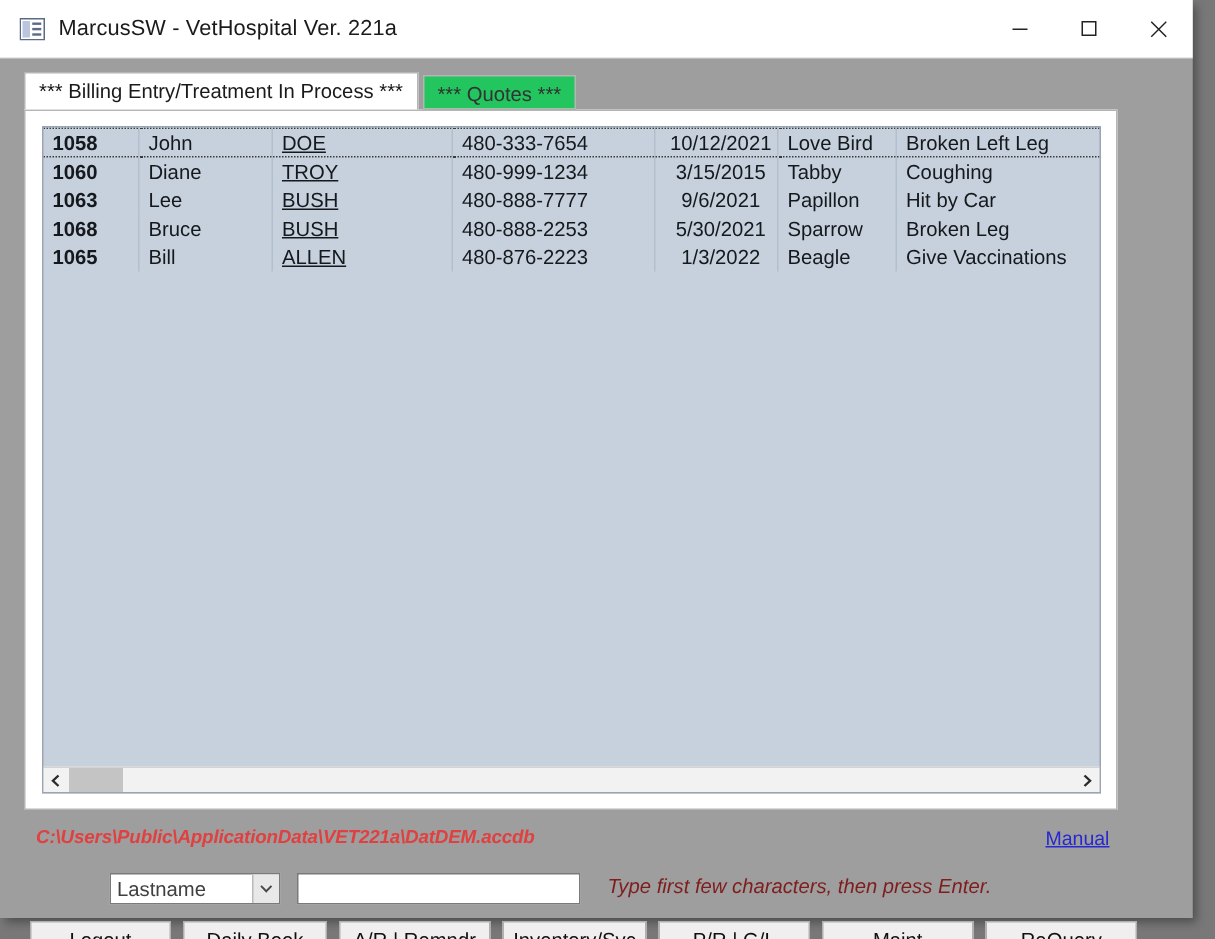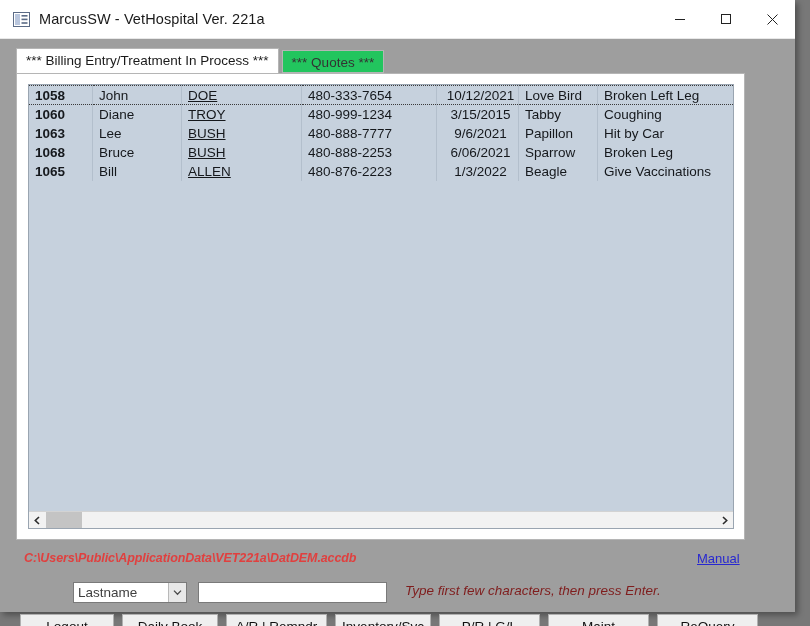--- a/index.html
+++ b/index.html
@@ -379,21 +379,21 @@
                 <td class="c3">480-888-7777</td>
                 <td class="c4">9/6/2021</td>
                 <td class="c5">Papillon</td>
                 <td class="c6">Hit by Car</td>
               </tr>
               <tr>
                 <td class="c0">1068</td>
                 <td class="c1">Bruce</td>
                 <td class="c2">BUSH</td>
                 <td class="c3">480-888-2253</td>
-                <td class="c4">6/06/2021</td>
+                <td class="c4">5/30/2021</td>
                 <td class="c5">Sparrow</td>
                 <td class="c6">Broken Leg</td>
               </tr>
               <tr>
                 <td class="c0">1065</td>
                 <td class="c1">Bill</td>
                 <td class="c2">ALLEN</td>
                 <td class="c3">480-876-2223</td>
                 <td class="c4">1/3/2022</td>
                 <td class="c5">Beagle</td>

